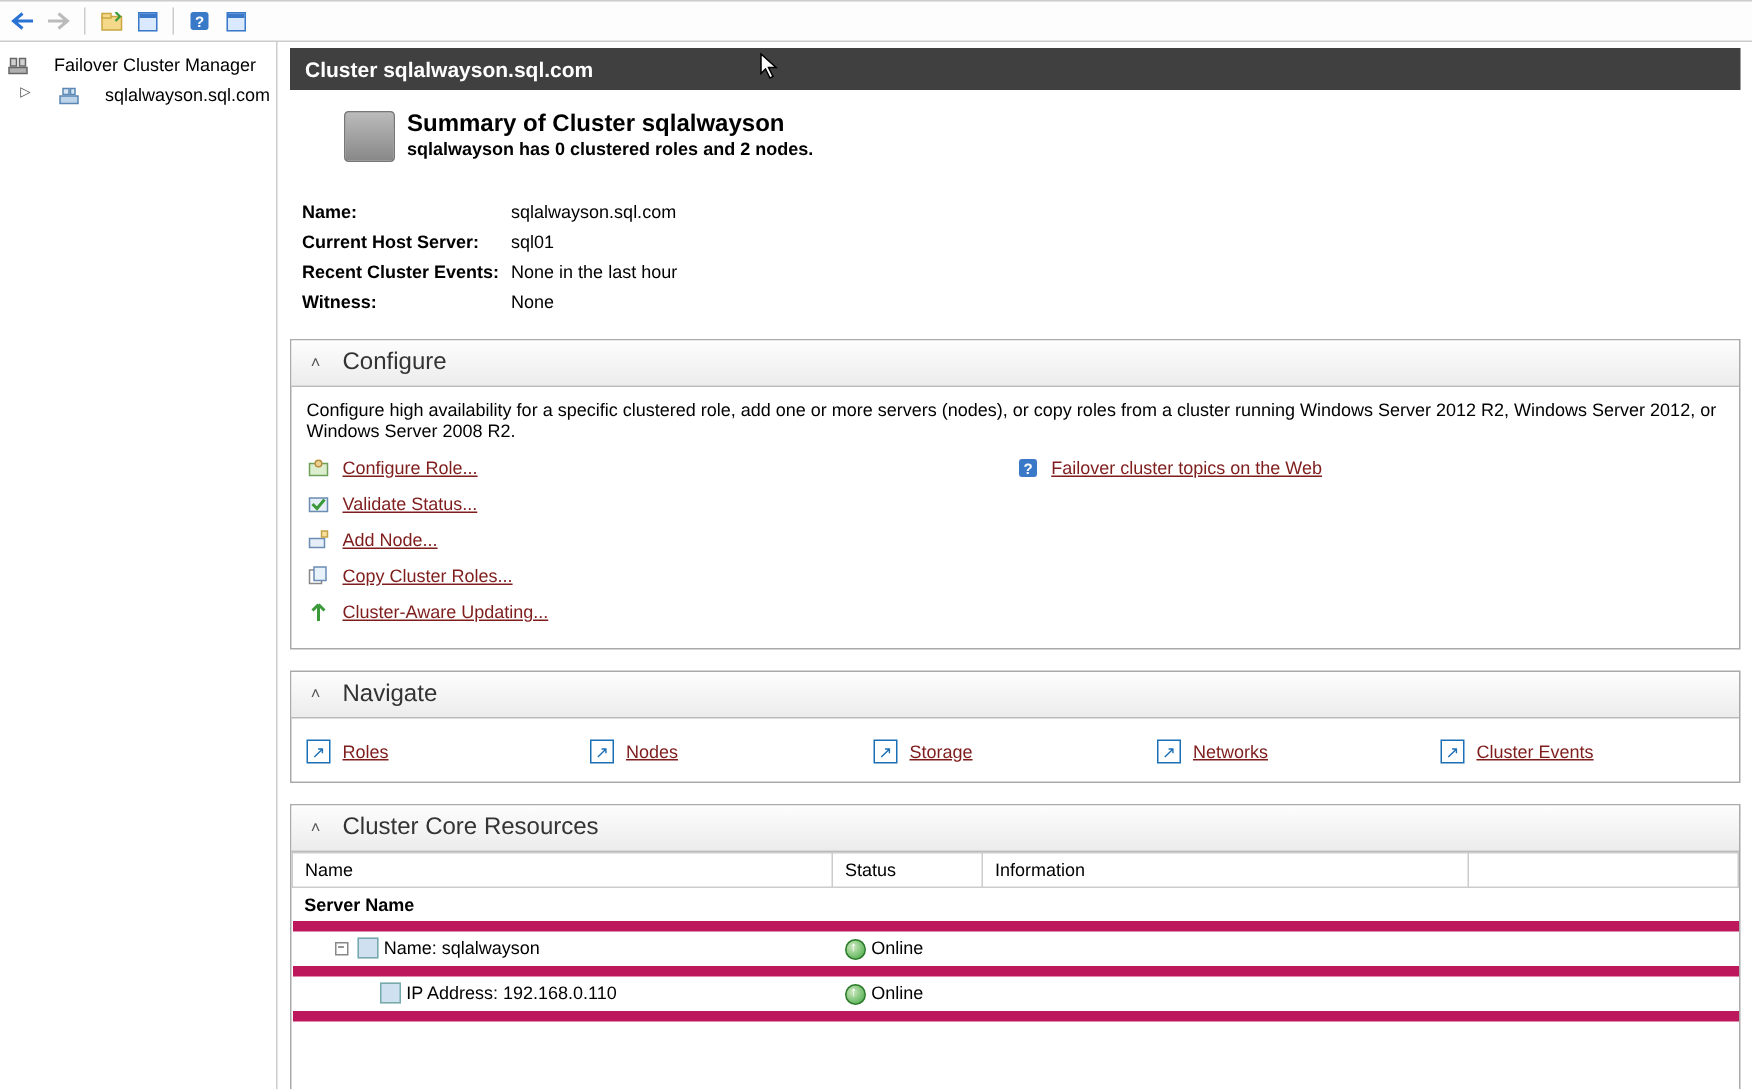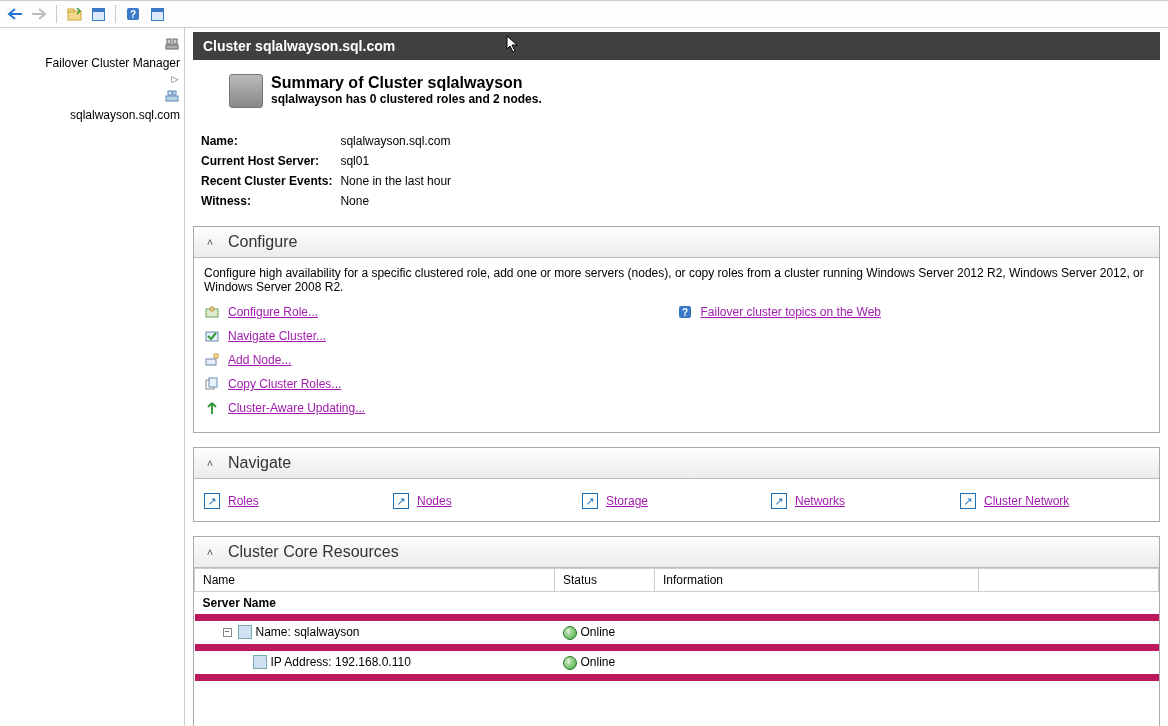--- a/index.html
+++ b/index.html
@@ -36,25 +36,24 @@
     display:flex;
     height: calc(100% - 28px);
   }
   .tree {
     width:185px;
     border-right:1px solid #ccc;
     padding-top:6px;
     background:#fff;
   }
   .tree-row {
-    display:flex; align-items:flex-end;
+    display:flex; align-items:flex-start;
     padding:2px 4px;
-    gap:4px;
+    gap:16px;
     white-space:nowrap;
-    flex-direction:column;
   }
   .expand-glyph {
     width:10px; height:10px;
     display:inline-flex; align-items:center; justify-content:center;
     font-size:9px; color:#555;
   }
   .content {
     flex:1;
     padding:4px 8px 8px 8px;
     overflow:auto;
@@ -97,21 +96,21 @@
     border-bottom:1px solid #bbb;
     padding:6px 10px;
     display:flex; align-items:center; gap:12px;
     font-size:16px;
     color:#333;
   }
   .panel-head .chev {
     font-size:11px; color:#555; width:12px; text-align:center;
   }
   .panel-body { padding:8px 10px 12px 10px; font-size:12px; }
-  a.link { color:#a21caf; text-decoration:underline;text-align:right; }
+  a.link { color:#7f1d1d; text-decoration:underline;text-align:right; }
   .cfg-row { display:flex; }
   .cfg-col { flex:1; }
   .cfg-item {
     display:flex; align-items:center; gap:8px;
     padding:4px 0;
   }
   .small-icon {
     width:16px; height:16px; display:inline-flex;
     align-items:center; justify-content:center;
   }
@@ -307,21 +306,21 @@
                 </span>
               <a class="link">Configure Role...</a>
             </div>
             <div class="cfg-item">
               <span class="small-icon">
                   <svg width="14" height="14">
                     <rect x="1" y="3" width="12" height="9" fill="#e6eef7" stroke="#6b8cb3"></rect>
                     <path d="M3 7 L6 10 L11 4" stroke="#3a9a3a" stroke-width="2" fill="none"></path>
                   </svg>
                 </span>
-              <a class="link">Navigate Cluster...</a>
+              <a class="link">Validate Status...</a>
             </div>
             <div class="cfg-item">
               <span class="small-icon">
                   <svg width="14" height="14">
                     <rect x="1" y="6" width="10" height="6" fill="#e6eef7" stroke="#6b8cb3"></rect>
                     <rect x="9" y="1" width="4" height="4" fill="#f6e09a" stroke="#c4a34a"></rect>
                   </svg>
                 </span>
               <a class="link">Add Node...</a>
             </div>
@@ -376,21 +375,21 @@
           <div class="nav-item">
             <span class="nav-arrow">↗</span>
             <a class="link">Storage</a>
           </div>
           <div class="nav-item">
             <span class="nav-arrow">↗</span>
             <a class="link">Networks</a>
           </div>
           <div class="nav-item">
             <span class="nav-arrow">↗</span>
-            <a class="link">Cluster Network</a>
+            <a class="link">Cluster Events</a>
           </div>
         </div>
       </div>
     </div>
 
     <div class="panel">
       <div class="panel-head">
         <span class="chev">˄</span>
         <span>Cluster Core Resources</span>
       </div>

